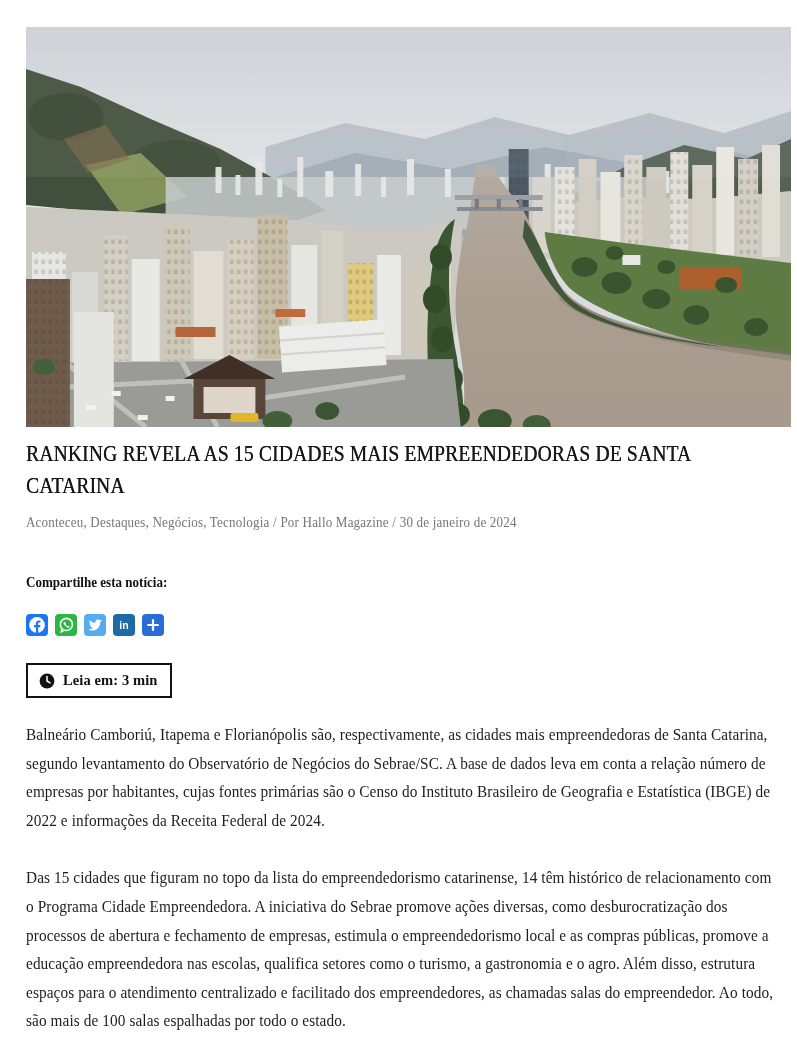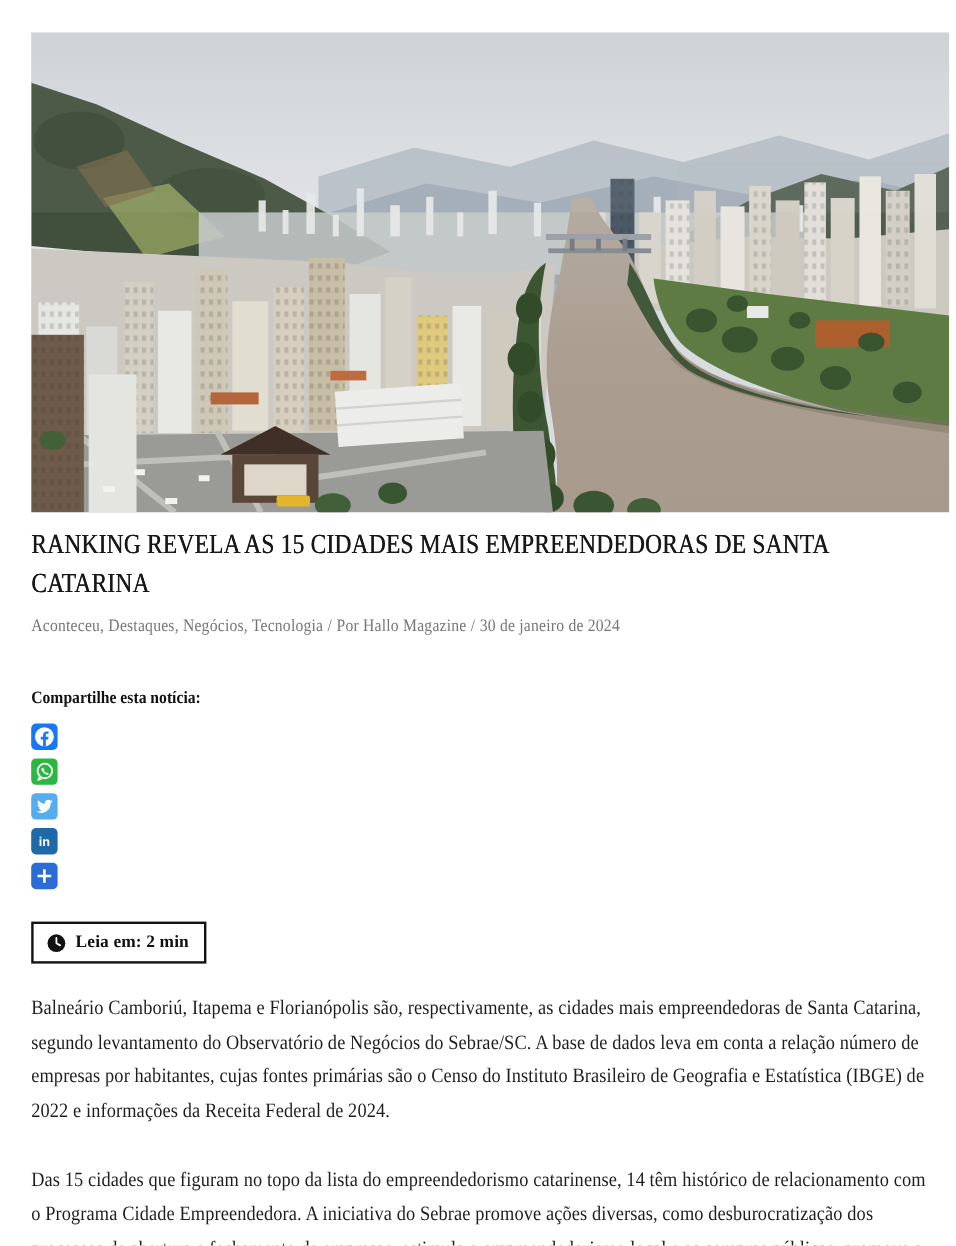--- a/index.html
+++ b/index.html
@@ -43,21 +43,21 @@
   .meta .sep { margin: 0 4px; }
   .meta a { color: #767676; text-decoration: none; cursor: pointer; }
 
   .share-label {
     margin-top: 43px;
     font-size: 14.5px;
     font-weight: 700;
     color: #111;
   }
 
-  .share-row { margin-top: 12px; display: flex; gap: 7px; flex-direction: column; }
+  .share-row { margin-top: 23px; display: flex; gap: 7px; }
   .share-btn {
     width: 22px; height: 22px;
     border-radius: 4px;
     display: flex; align-items: center; justify-content: center;
     cursor: pointer;
   }
   .share-btn svg { display: block; }
 
   .read-badge {
     margin-top: 27px;
@@ -300,21 +300,21 @@
       </svg>
     </a>
   </div>
 
   
   <div class="read-badge">
     <svg width="16" height="16" viewBox="0 0 16 16">
       <circle cx="8" cy="8" r="7.4" fill="#121212"></circle>
       <path d="M8 3.6 V8 L11.1 9.8" stroke="#fff" stroke-width="1.5" fill="none" stroke-linecap="round" stroke-linejoin="round"></path>
     </svg>
-    <span class="label">Leia em: 2 min</span>
+    <span class="label">Leia em: 3 min</span>
   </div>
 
   
   <div class="article-body">
     <p class="first sqz90">Balneário Camboriú, Itapema e Florianópolis são, respectivamente, as cidades mais empreendedoras de Santa Catarina, segundo levantamento do Observatório de Negócios do Sebrae/SC. A base de dados leva em conta a relação número de empresas por habitantes, cujas fontes primárias são o Censo do Instituto Brasileiro de Geografia e Estatística (IBGE) de 2022 e informações da Receita Federal de 2024.</p>
     <p class="sqz90">Das 15 cidades que figuram no topo da lista do empreendedorismo catarinense, 14 têm histórico de relacionamento com o Programa Cidade Empreendedora. A iniciativa do Sebrae promove ações diversas, como desburocratização dos processos de abertura e fechamento de empresas, estimula o empreendedorismo local e as compras públicas, promove a educação empreendedora nas escolas, qualifica setores como o turismo, a gastronomia e o agro. Além disso, estrutura espaços para o atendimento centralizado e facilitado dos empreendedores, as chamadas salas do empreendedor. Ao todo, são mais de 100 salas espalhadas por todo o estado.</p>
   </div>
 
 </div>
 

